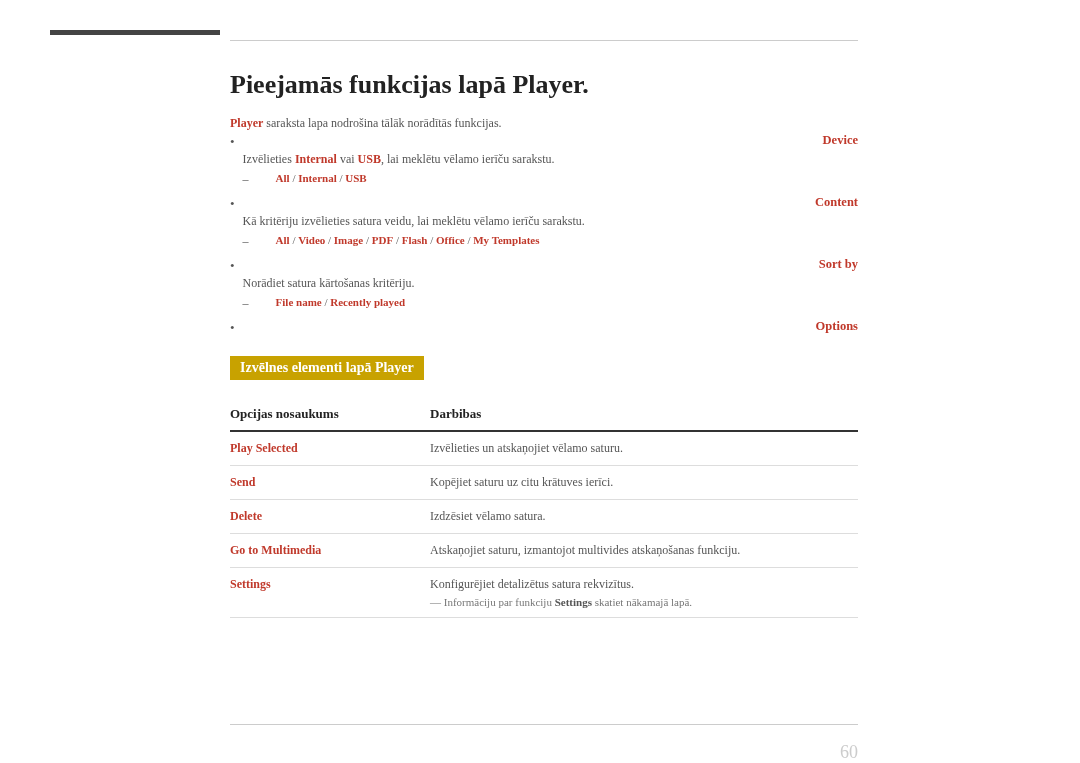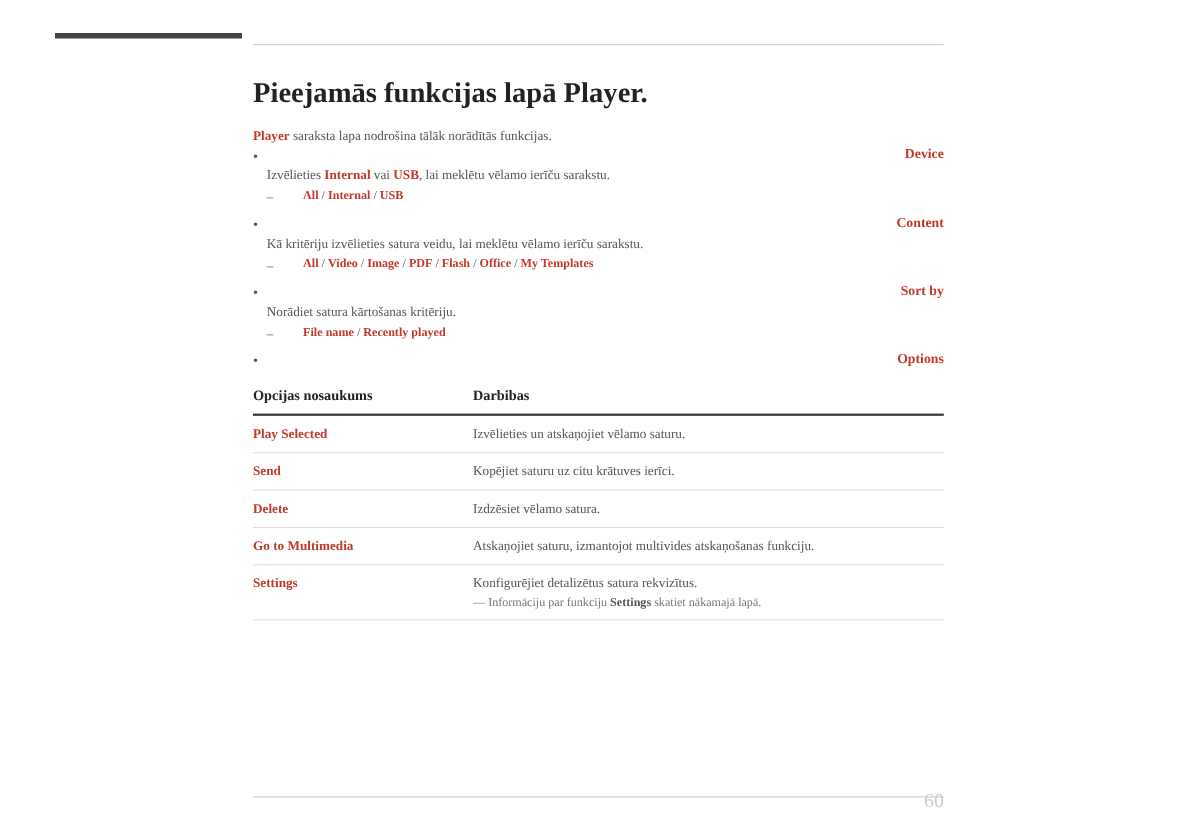--- a/index.html
+++ b/index.html
@@ -203,21 +203,21 @@
       bottom: 38px;
       left: 230px;
       right: 50px;
       height: 1px;
       background: #ccc;
     }
 
     
     .page-number {
       position: absolute;
-      bottom: 24px;
+      bottom: 0;
       right: 50px;
       font-size: 18px;
       color: #ccc;
     }
 
     .settings-highlight {
       font-weight: bold;
       color: #555;
     }
   </style>
@@ -294,20 +294,21 @@
       <div class="bullet-item">
         <span class="bullet-dot">•</span>
         <div class="bullet-content">
           <div class="bullet-label">Options</div>
         </div>
       </div>
 
     </div>
 
     
+    <div class="section-highlight">Izvēlnes elementi lapā Player</div>
 
     
     <table class="options-table">
       <thead>
         <tr class="table-header-row">
           <th>Opcijas nosaukums</th>
           <th>Darbibas</th>
         </tr>
       </thead>
       <tbody>

